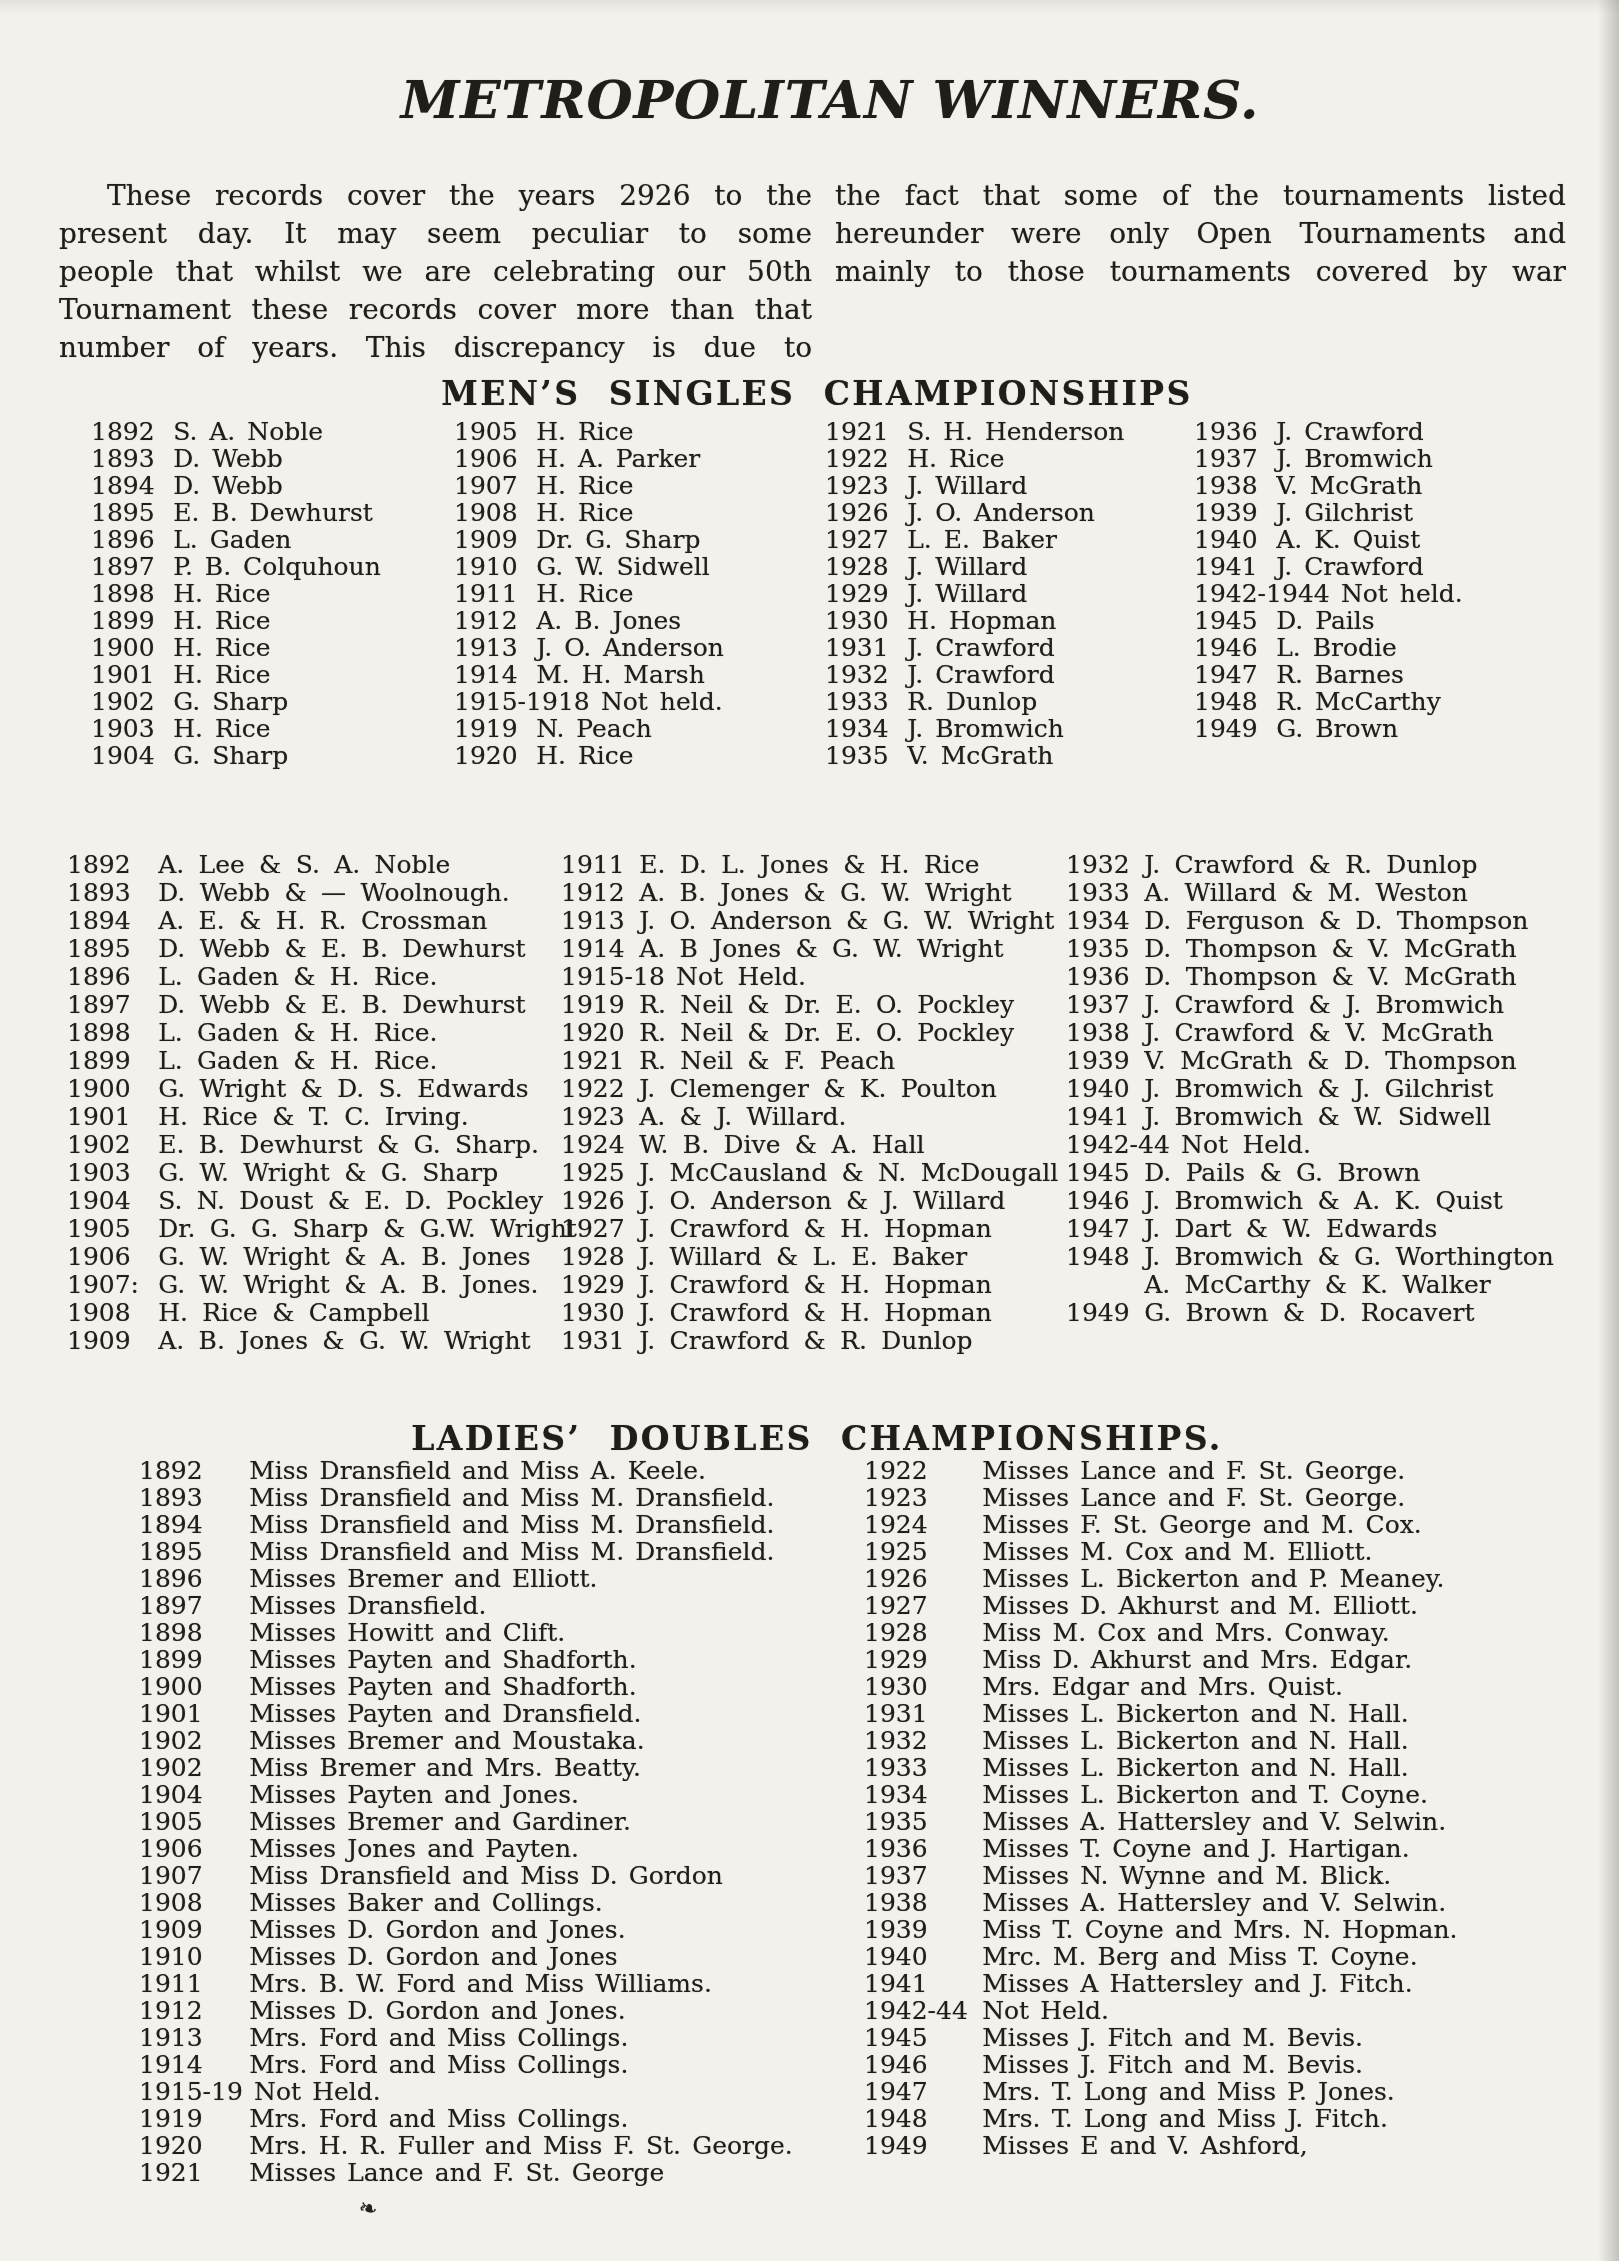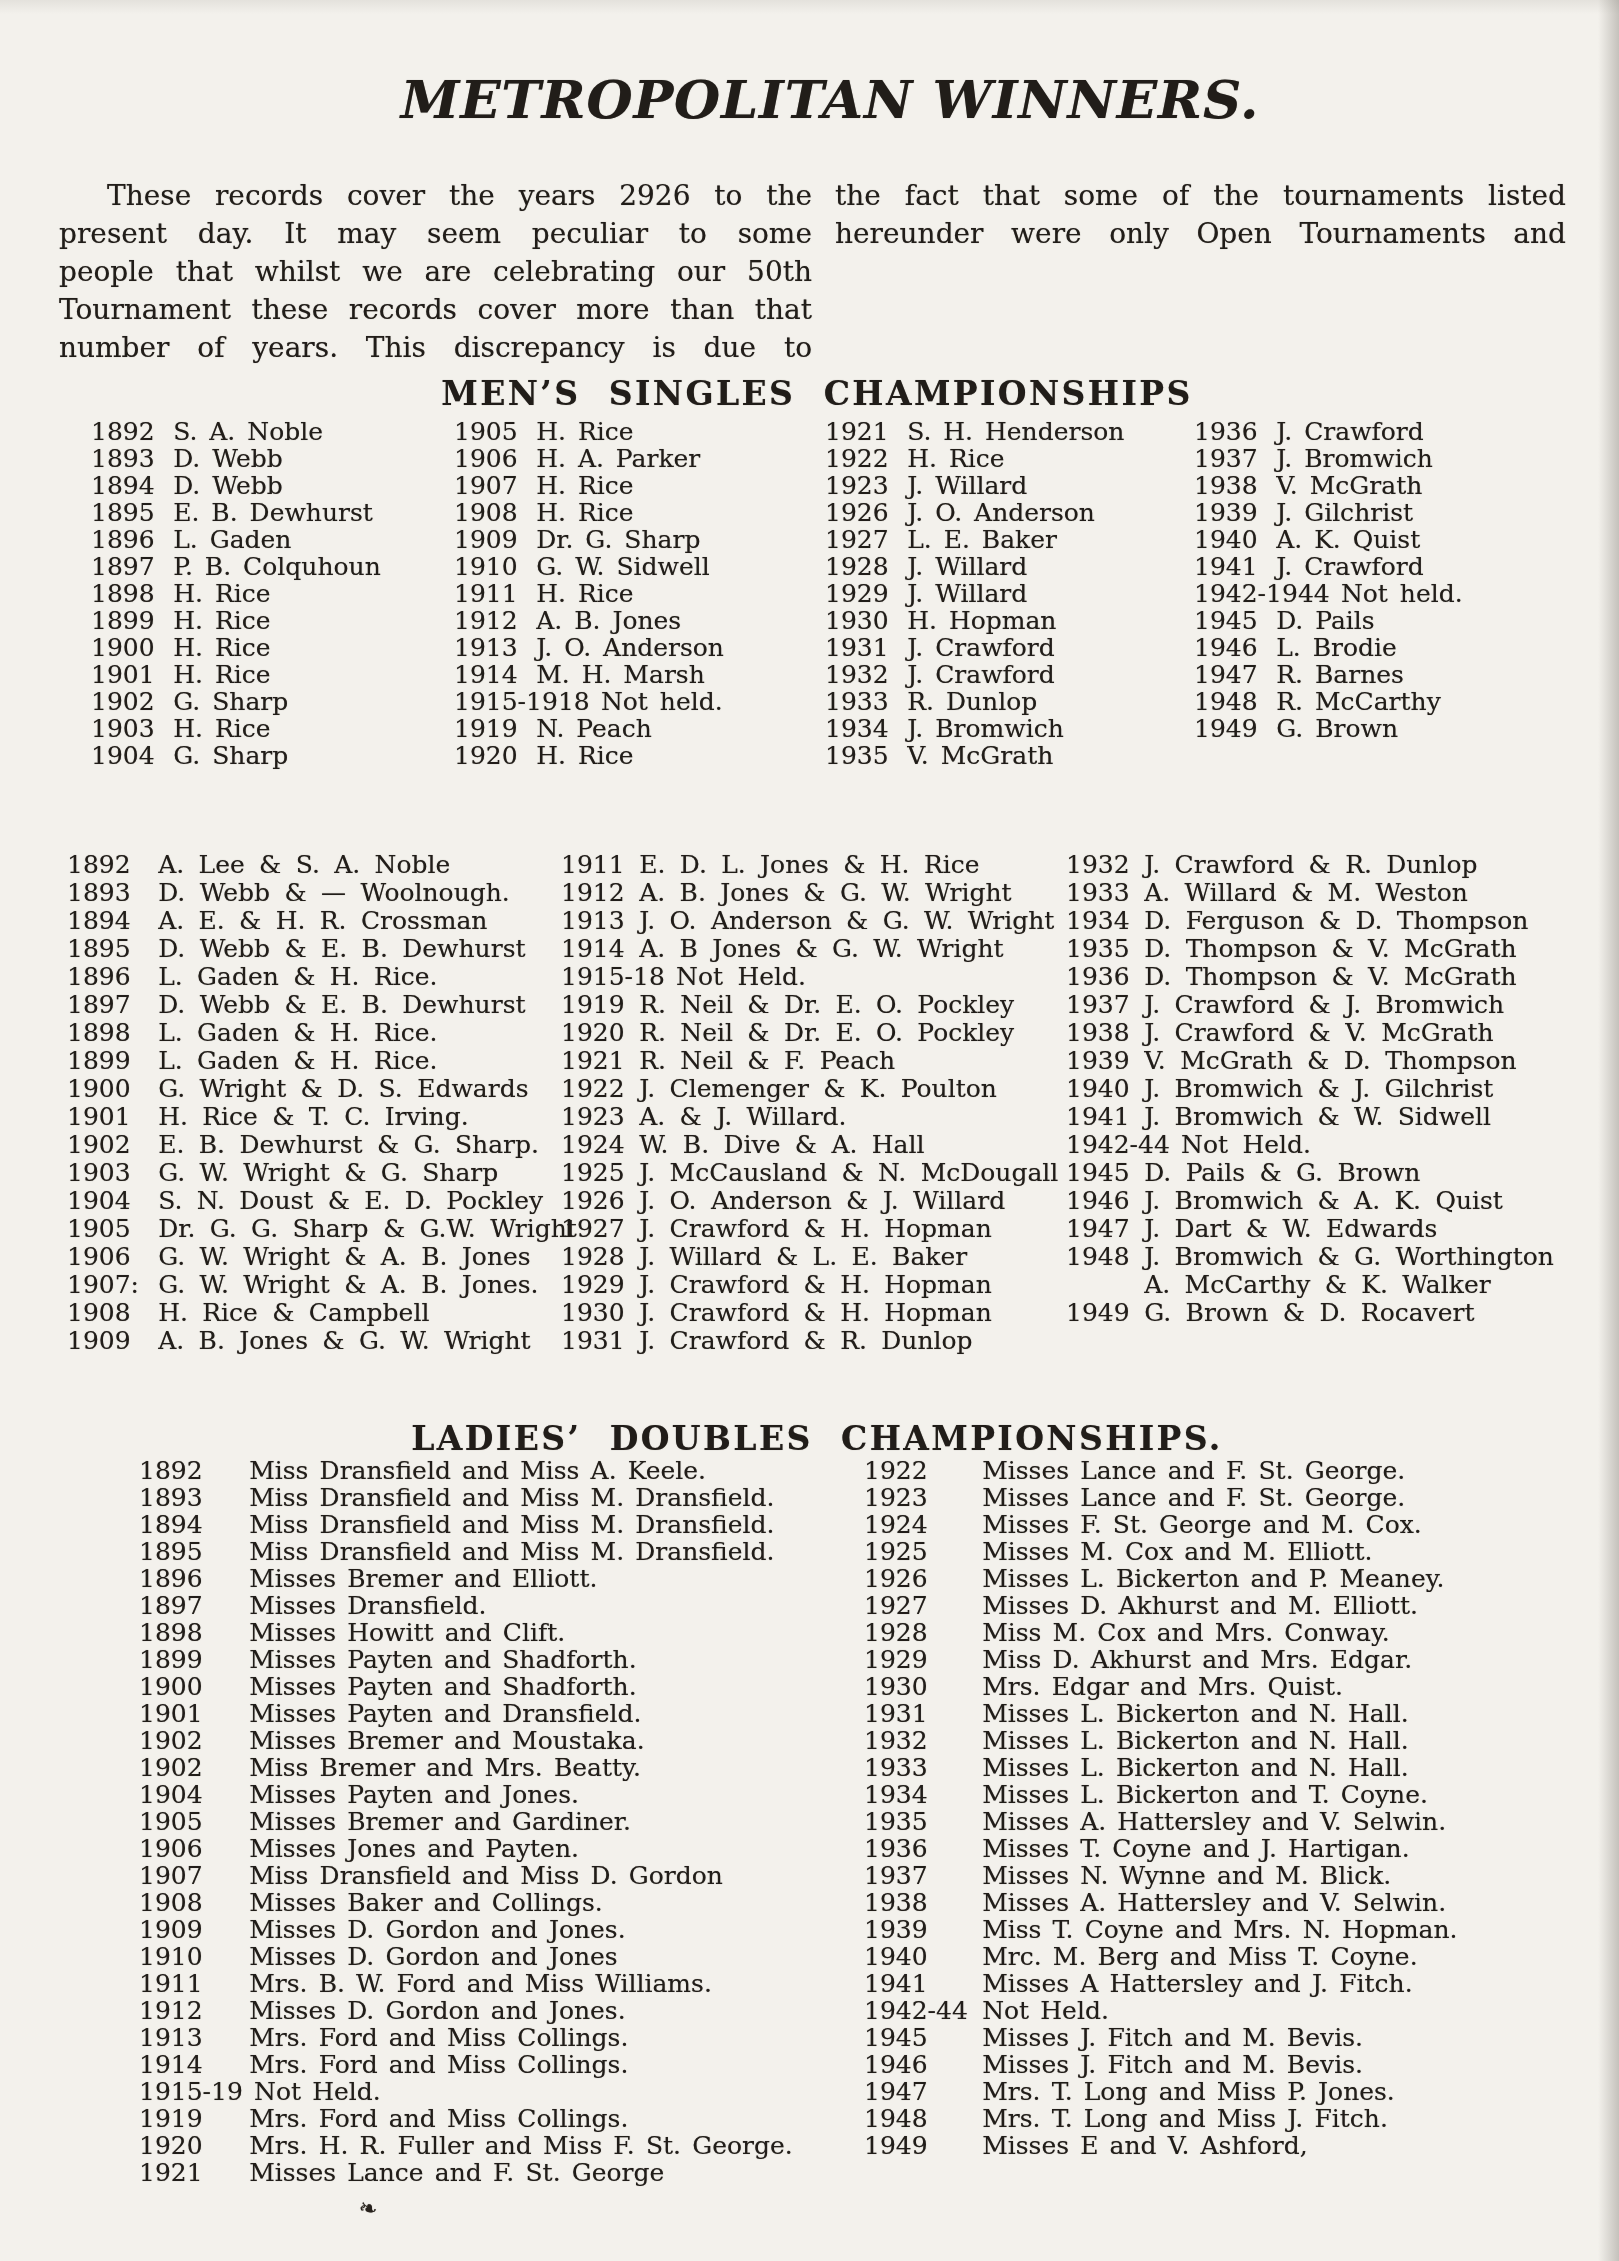--- a/index.html
+++ b/index.html
@@ -81,20 +81,21 @@
   <div class="intro intro-left">
       <div class="line">These records cover the years 2926 to the</div>
       <div class="line">present day.  It may seem peculiar to some</div>
       <div class="line">people that whilst we are celebrating our 50th</div>
       <div class="line">Tournament these records cover more than that</div>
       <div class="line">number of years.  This discrepancy is due to</div>
     </div>
   <div class="intro intro-right">
       <div class="line">the fact that some of the tournaments listed</div>
       <div class="line">hereunder were only Open Tournaments and</div>
+      <div class="line">mainly to those tournaments covered by war</div>
     </div>
 
   <h2 class="sec-head h-0">MEN’S SINGLES CHAMPIONSHIPS</h2>
   <div class="tbl s-mens-singles">
       <div class="col c0">
         <div class="row">
           <span class="yr">1892</span>
           <span class="nm">S. A. Noble</span>
         </div>
         <div class="row">

